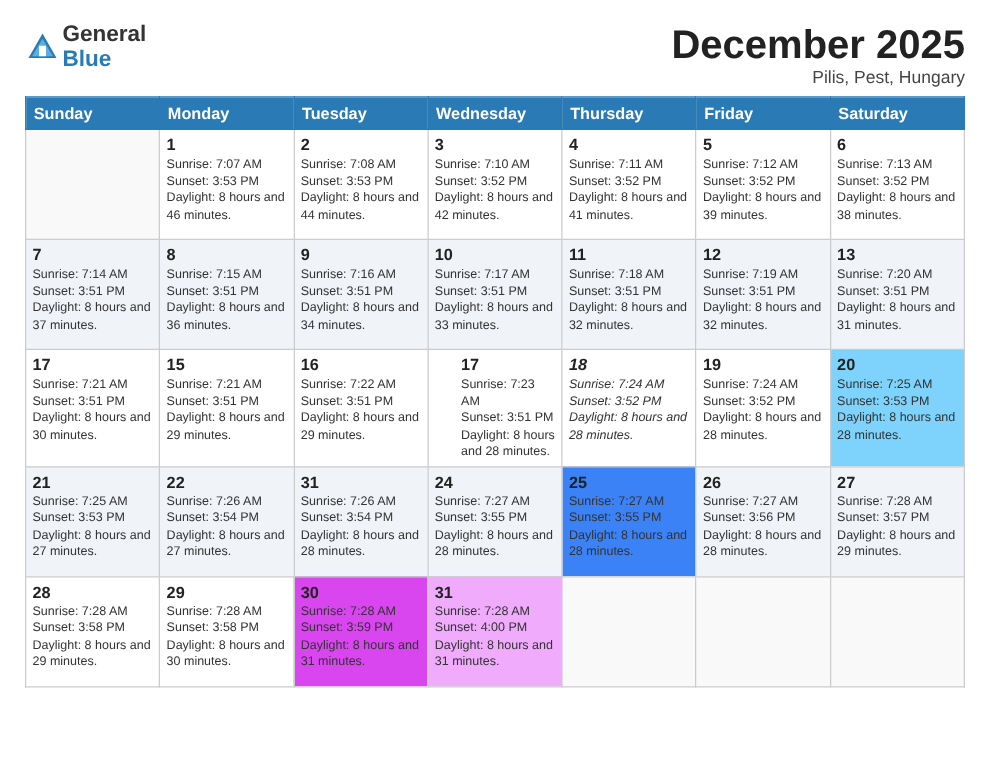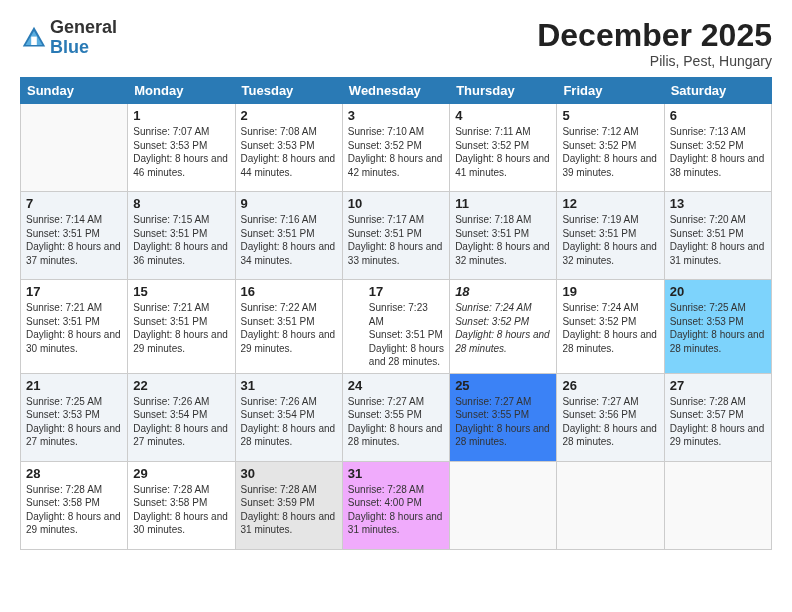--- a/index.html
+++ b/index.html
@@ -257,21 +257,21 @@
         </tr>
         <tr>
           <td style="background: rgb(255, 255, 255);">
         <span class="day-number">28</span>
         <span class="day-info">Sunrise: 7:28 AM<br>Sunset: 3:58 PM<br>Daylight: 8 hours and 29 minutes.</span>
       </td>
           <td style="background: rgb(255, 255, 255);">
         <span class="day-number">29</span>
         <span class="day-info">Sunrise: 7:28 AM<br>Sunset: 3:58 PM<br>Daylight: 8 hours and 30 minutes.</span>
       </td>
-          <td style="background: #e5e5e5;">
+          <td style="background: #d946ef;">
         <span class="day-number">30</span>
         <span class="day-info">Sunrise: 7:28 AM<br>Sunset: 3:59 PM<br>Daylight: 8 hours and 31 minutes.</span>
       </td>
           <td style="background: #f0abfc;">
         <span class="day-number">31</span>
         <span class="day-info">Sunrise: 7:28 AM<br>Sunset: 4:00 PM<br>Daylight: 8 hours and 31 minutes.</span>
       </td>
           <td class="empty-cell" style="background: rgb(249, 249, 249);"></td>
           <td class="empty-cell" style="background: rgb(249, 249, 249);"></td>
           <td class="empty-cell" style="background: rgb(249, 249, 249);"></td>

